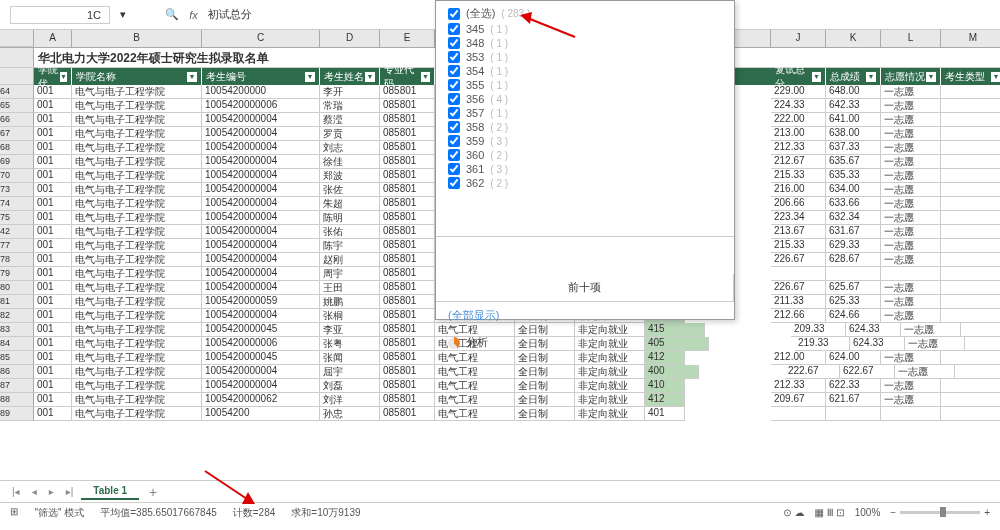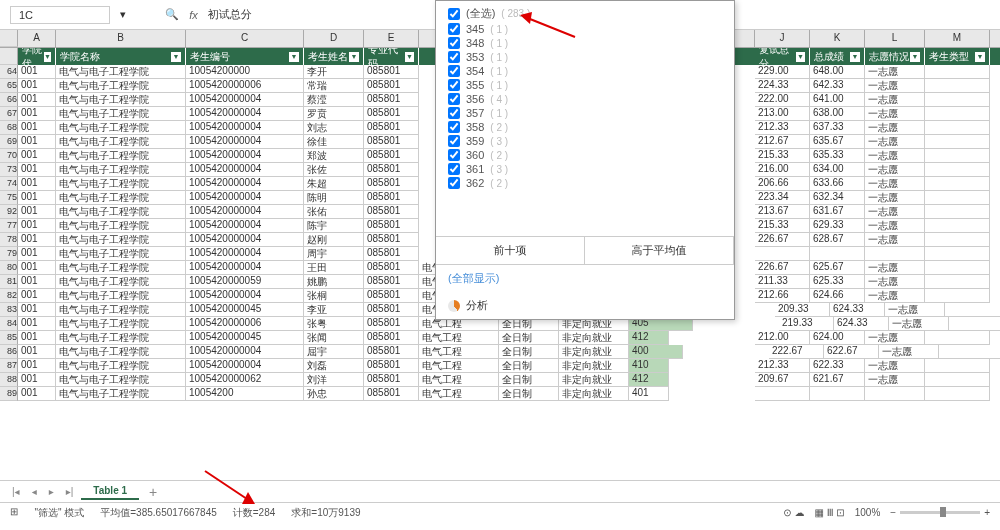--- a/index.html
+++ b/index.html
@@ -1,46 +1,46 @@
 <!DOCTYPE html>
 <html><head>
 <meta charset="utf-8">
 <style>
 * { box-sizing: border-box; margin: 0; padding: 0; font-family: "Microsoft YaHei", sans-serif; }
 body { width: 1000px; height: 530px; overflow: hidden; background: #fff; font-size: 11px; color: #333; position: relative; }
 
 .formula-bar { height: 30px; border-bottom: 1px solid #ccc; display: flex; align-items: center; padding: 0 10px; gap: 10px; }
-.name-box { width: 100px; border: 1px solid #ccc; padding: 2px 8px; font-size: 11px; text-align: left; }
+.name-box { width: 100px; border: 1px solid #ccc; padding: 2px 8px; font-size: 11px; text-align: right; }
 .fx-icon { font-style: italic; color: #666; }
 
 .grid-container { height: 450px; overflow: hidden; position: relative; }
 .col-headers { display: flex; background: #e8e8e8; border-bottom: 1px solid #aaa; height: 18px; position: sticky; top: 0; }
 .col-h { border-right: 1px solid #aaa; text-align: center; font-size: 10px; padding: 2px 0; background: #e8e8e8; flex-shrink: 0; }
 .col-a { width: 38px; } .col-b { width: 130px; } .col-c { width: 118px; } .col-d { width: 60px; } .col-e { width: 55px; }
 .col-j { width: 55px; } .col-k { width: 55px; } .col-l { width: 60px; } .col-m { width: 65px; }
 
-.row-header { width: 18px; background: #e8e8e8; border-right: 1px solid #aaa; border-bottom: 1px solid #ccc; text-align: right; font-size: 9px; padding: 1px 0; flex-shrink: 0; }
+.row-header { width: 34px; background: #e8e8e8; border-right: 1px solid #aaa; border-bottom: 1px solid #ccc; text-align: left; font-size: 9px; padding: 1px 0; flex-shrink: 0; }
 .title-row { display: flex; height: 20px; }
 .title-cell { font-weight: bold; font-size: 12px; padding: 2px 4px; border-bottom: 1px solid #ccc; flex: 1; }
 
 .header-row { display: flex; height: 17px; background: #2d6b4a; color: #fff; }
 .header-cell { border-right: 1px solid #fff; padding: 1px 4px; font-size: 10px; display: flex; align-items: center; justify-content: space-between; background: #2d6b4a; flex-shrink: 0; }
 .filter-btn { width: 10px; height: 10px; background: #fff; color: #2d6b4a; font-size: 7px; display: flex; align-items: center; justify-content: center; cursor: pointer; }
 
 .data-row { display: flex; height: 14px; }
 .cell { border-right: 1px solid #ccc; border-bottom: 1px solid #ccc; padding: 0 3px; font-size: 10px; overflow: hidden; white-space: nowrap; flex-shrink: 0; }
 .highlight { background: #b8d8b8; }
 
 .filter-panel { position: absolute; top: 0; left: 435px; width: 300px; height: 320px; background: #fff; border: 1px solid #999; box-shadow: 2px 2px 6px rgba(0,0,0,0.2); z-index: 100; }
 .filter-list { padding: 4px 12px; height: 235px; overflow-y: auto; }
 .filter-item { display: flex; align-items: center; gap: 6px; padding: 1px 0; font-size: 11px; color: #555; }
 .filter-item input { width: 12px; height: 12px; }
 .count { color: #bbb; font-size: 10px; }
 .filter-tabs { display: flex; border-top: 1px solid #ccc; border-bottom: 1px solid #ccc; }
-.filter-tab { flex: 1; text-align: center; padding: 6px; font-size: 11px; cursor: pointer; border-right: 1px solid #ccc; }
+.filter-tab { flex: 1; text-align: center; padding: 6px; font-size: 11px; cursor: pointer; border-right: 1px solid #ccc; margin-top: 37px; }
 .show-all { padding: 6px 12px; color: #4a90d9; font-size: 11px; cursor: pointer; }
 .analyze { padding: 6px 12px; display: flex; align-items: center; gap: 6px; font-size: 11px; color: #333; }
 .pie-icon { width: 12px; height: 12px; border-radius: 50%; background: conic-gradient(#e67e22 0 40%, #e8e8e8 40% 100%); }
 .filter-buttons { position: absolute; right: 12px; bottom: 8px; display: flex; gap: 8px; }
 .btn { border: 1px solid #ccc; padding: 4px 16px; font-size: 11px; background: #fff; cursor: pointer; }
 
 .arrow-red { position: absolute; top: 12px; left: 520px; z-index: 101; pointer-events: none; }
 .arrow-red2 { position: absolute; bottom: 24px; left: 200px; z-index: 101; pointer-events: none; }
 
 .sheet-tabs { height: 22px; border-top: 1px solid #ccc; display: flex; align-items: center; padding: 0 8px; gap: 4px; font-size: 10px; }
@@ -74,20 +74,24 @@
     <div class="col-h col-c">C</div>
     <div class="col-h col-d">D</div>
     <div class="col-h col-e">E</div>
     <div class="col-h" style="width:336px"></div>
     <div class="col-h col-j">J</div>
     <div class="col-h col-k">K</div>
     <div class="col-h col-l">L</div>
     <div class="col-h col-m">M</div>
   </div>
 
+  <div class="title-row">
+    <div class="row-header"></div>
+    <div class="title-cell">华北电力大学2022年硕士研究生拟录取名单</div>
+  </div>
 
   <div class="header-row">
     <div class="row-header" style="background:#e8e8e8;color:#333"></div>
     <div class="header-cell col-a">
         <span>学院代</span>
         <span class="filter-btn">▼</span>
       </div>
     <div class="header-cell col-b">
         <span>学院名称</span>
         <span class="filter-btn">▼</span>
@@ -248,21 +252,21 @@
     <div class="cell col-c">1005420000004</div>
     <div class="cell col-d">陈明</div>
     <div class="cell col-e">085801</div>
     <div style="width:336px;flex-shrink:0"></div>
     <div class="cell col-j">223.34</div>
     <div class="cell col-k">632.34</div>
     <div class="cell col-l">一志愿</div>
     <div class="cell col-m"></div>
       </div>
       <div class="data-row">
-    <div class="row-header">92</div>
+    <div class="row-header">42</div>
     <div class="cell col-a">001</div>
     <div class="cell col-b">电气与电子工程学院</div>
     <div class="cell col-c">1005420000004</div>
     <div class="cell col-d">张佑</div>
     <div class="cell col-e">085801</div>
     <div style="width:336px;flex-shrink:0"></div>
     <div class="cell col-j">213.67</div>
     <div class="cell col-k">631.67</div>
     <div class="cell col-l">一志愿</div>
     <div class="cell col-m"></div>
@@ -554,21 +558,20 @@
         </div>
         <div class="filter-item">
           <input type="checkbox" checked="" style="">
           <span>362</span> 
           <span class="count">( 2 )</span>
         </div>
       </div>
   </div>
   <div class="filter-tabs">
     <div class="filter-tab">前十项</div>
-    <div class="filter-tab">高于平均值</div>
   </div>
   <div class="show-all">(全部显示)</div>
   <div class="analyze">
     <div class="pie-icon"></div>
     <span>分析</span>
   </div>
 </div>
 
 <svg class="arrow-red" width="60" height="30">
     <line x1="55" y1="25" x2="5" y2="5" stroke="#d00" stroke-width="2"></line>

